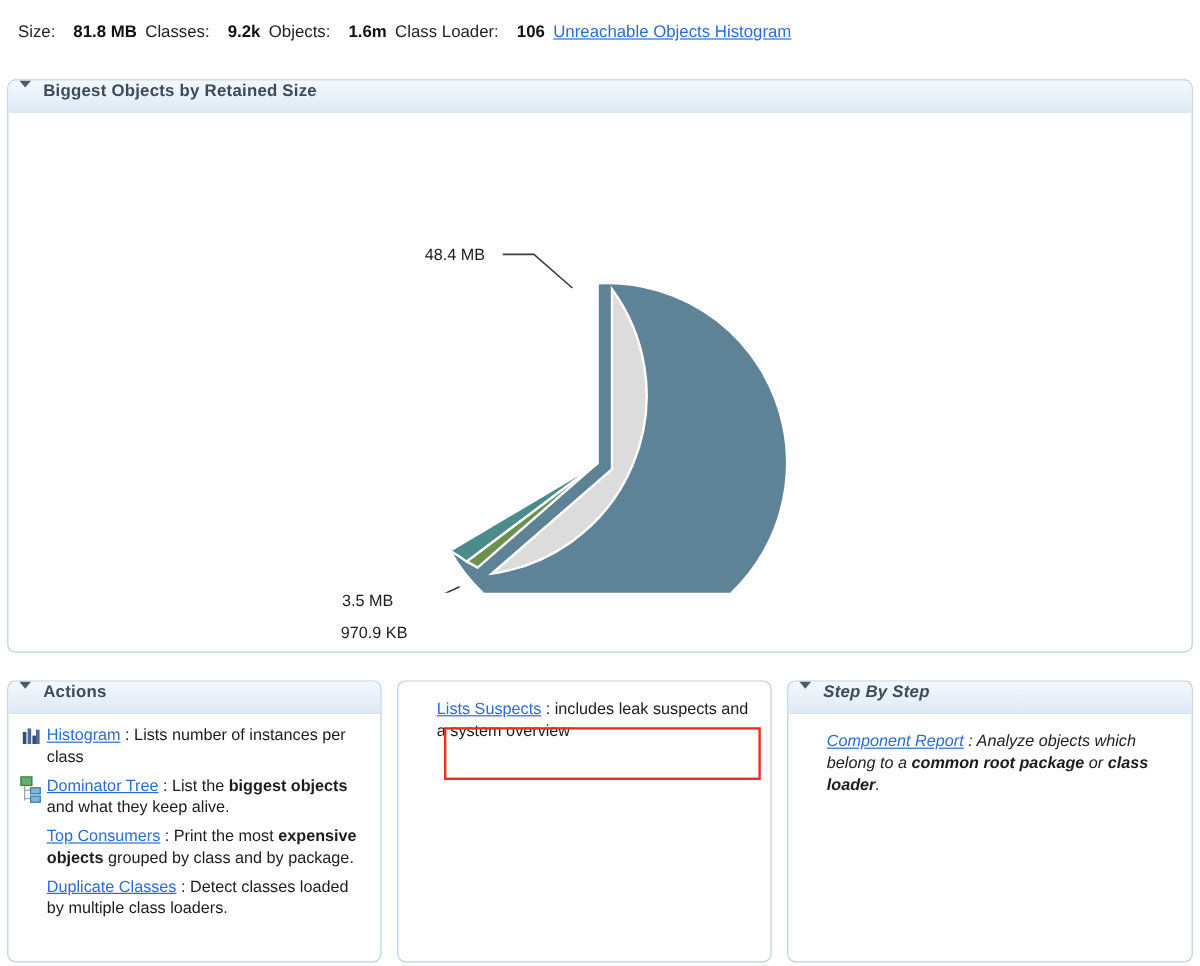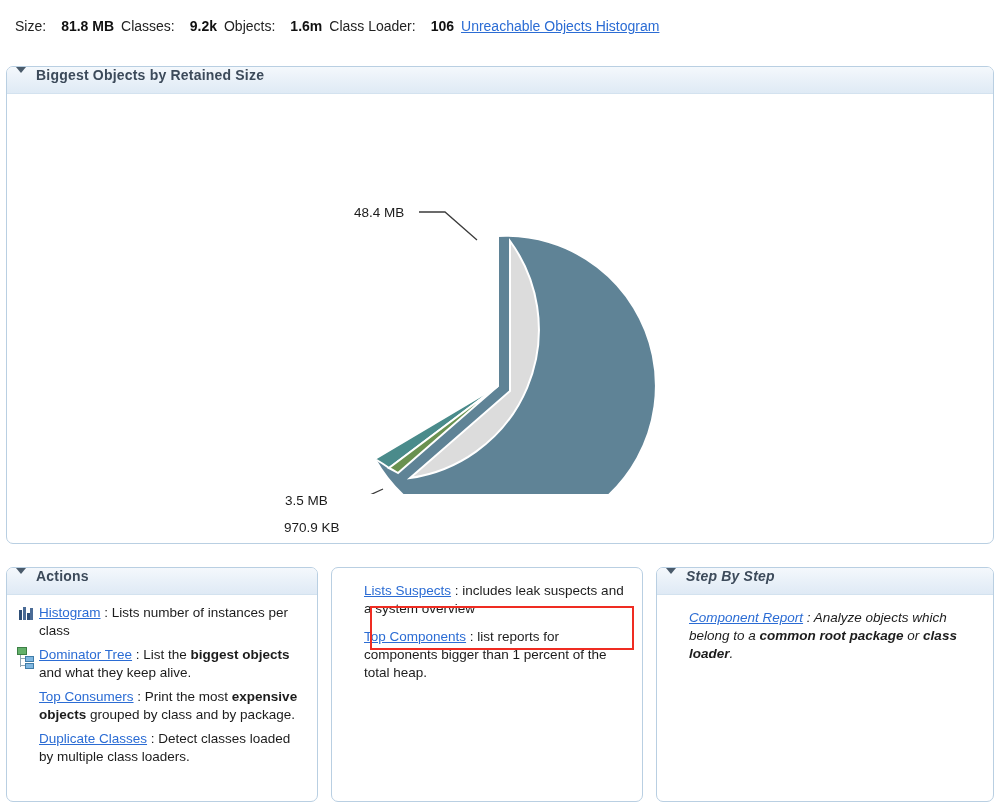--- a/index.html
+++ b/index.html
@@ -288,25 +288,20 @@
 
 <div class="panel" id="reports-panel">
   <div class="panel-body">
 
     <div class="entry indent" style="margin-top:5px;">
       <span class="entry-text">
         <span class="mlink">Lists Suspects</span><span> : includes leak suspects and a system overview</span>
       </span>
     </div>
 
-    <div class="entry indent" style="margin-top:10px;">
-      <span class="entry-text">
-        <span class="mlink">Top Components</span><span> : list reports for components bigger than 1 percent of the total heap.</span>
-      </span>
-    </div>
 
   </div>
   <div class="highlight-box"></div>
 </div>
 
 <div class="panel" id="steps-panel">
   <div class="panel-header">
     <span class="twisty"></span>
     <span class="panel-title">Step By Step</span>
   </div>

